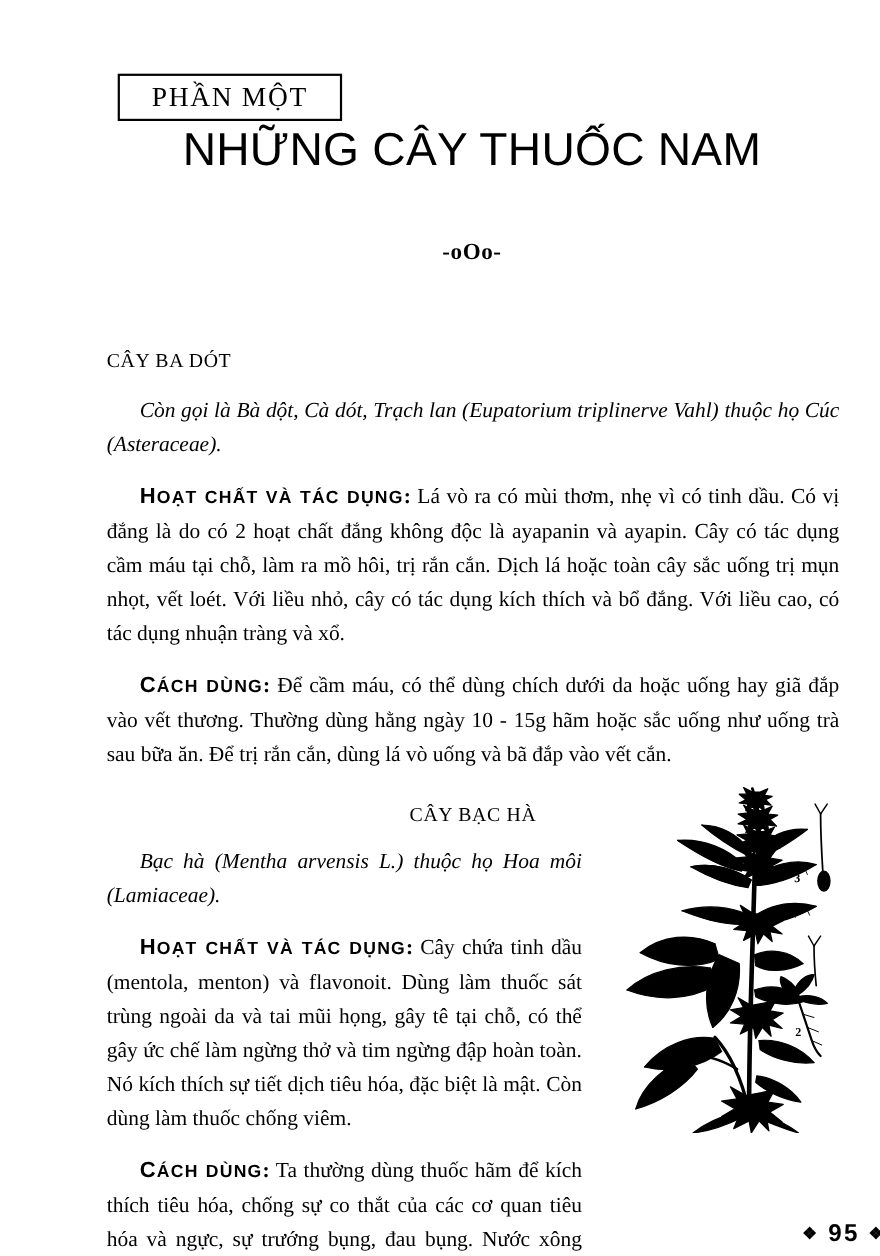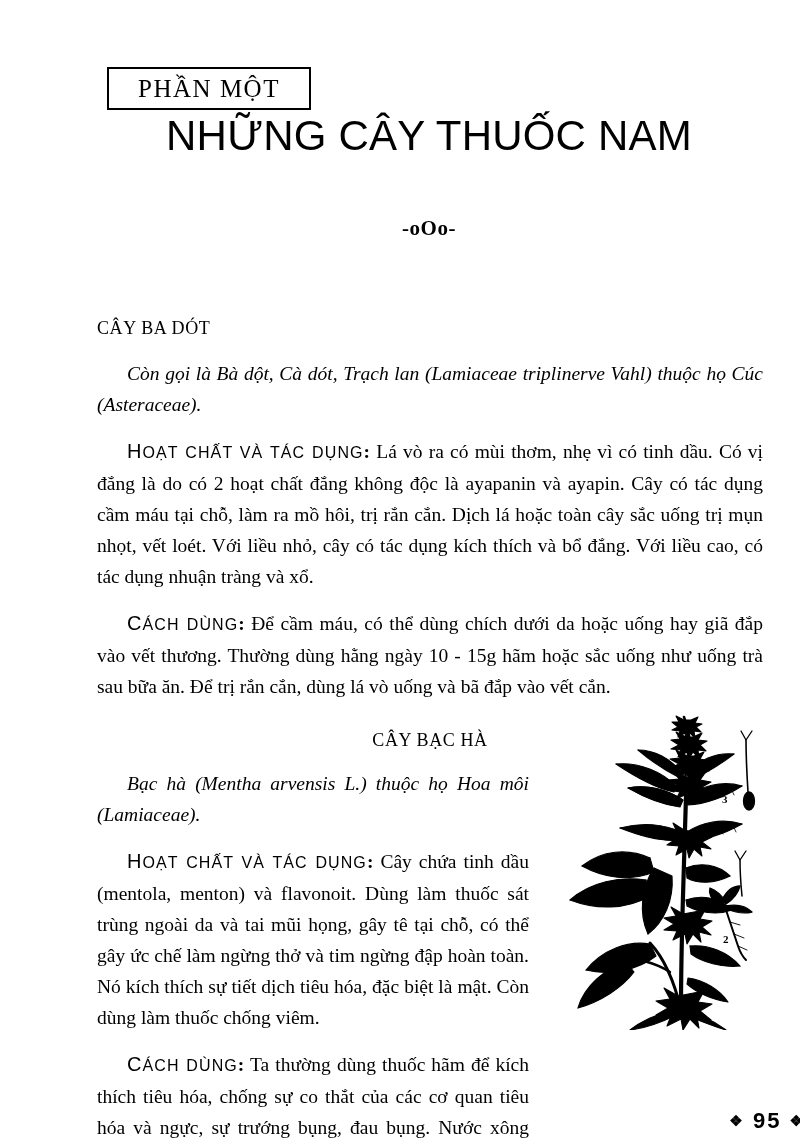--- a/index.html
+++ b/index.html
@@ -102,21 +102,21 @@
     text-indent: 30px;
     hyphens: none;
   }
   p.para.italic {
     font-style: italic;
   }
 
   
   .leadin {
     font-family: "Liberation Sans", "DejaVu Sans", sans-serif;
-    font-weight: normal;
+    font-weight: bold;
     font-size: 16px;
     letter-spacing: 1.1px;
   }
   .leadin .cap {
     font-size: 20px;
   }
   .leadin-colon {
     font-family: "Liberation Serif", "DejaVu Serif", serif;
     font-weight: bold;
     font-size: 19.5px;
@@ -189,21 +189,21 @@
 
   <div class="main-title">
     <span class="tl">NHỮNG CÂY THUỐC NAM</span>
   </div>
   <div class="title-ornament">-oOo-</div>
 
   <div class="content">
 
     <h2 class="entry-title" id="sec1-title">CÂY BA DÓT</h2>
 
-    <p class="para italic" id="sec1-intro">Còn gọi là Bà dột, Cà dót, Trạch lan (Lamiaceae triplinerve Vahl) thuộc họ Cúc (Asteraceae).</p>
+    <p class="para italic" id="sec1-intro">Còn gọi là Bà dột, Cà dót, Trạch lan (Eupatorium triplinerve Vahl) thuộc họ Cúc (Asteraceae).</p>
 
     <p class="para" id="sec1-p1">
       <span class="leadin"><span class="cap">H</span><span>OẠT CHẤT VÀ TÁC DỤNG</span></span><span class="leadin-colon">:</span><span> Lá vò ra có mùi thơm, nhẹ vì có tinh dầu. Có vị đắng là do có 2 hoạt chất đắng không độc là ayapanin và ayapin. Cây có tác dụng cầm máu tại chỗ, làm ra mồ hôi, trị rắn cắn. Dịch lá hoặc toàn cây sắc uống trị mụn nhọt, vết loét. Với liều nhỏ, cây có tác dụng kích thích và bổ đắng. Với liều cao, có tác dụng nhuận tràng và xổ.</span>
     </p>
 
     <p class="para" id="sec1-p2">
       <span class="leadin"><span class="cap">C</span><span>ÁCH DÙNG</span></span><span class="leadin-colon">:</span><span> Để cầm máu, có thể dùng chích dưới da hoặc uống hay giã đắp vào vết thương. Thường dùng hằng ngày 10 - 15g hãm hoặc sắc uống như uống trà sau bữa ăn. Để trị rắn cắn, dùng lá vò uống và bã đắp vào vết cắn.</span>
     </p>
 
     <h2 class="entry-title" id="sec2-title">CÂY BẠC HÀ</h2>

